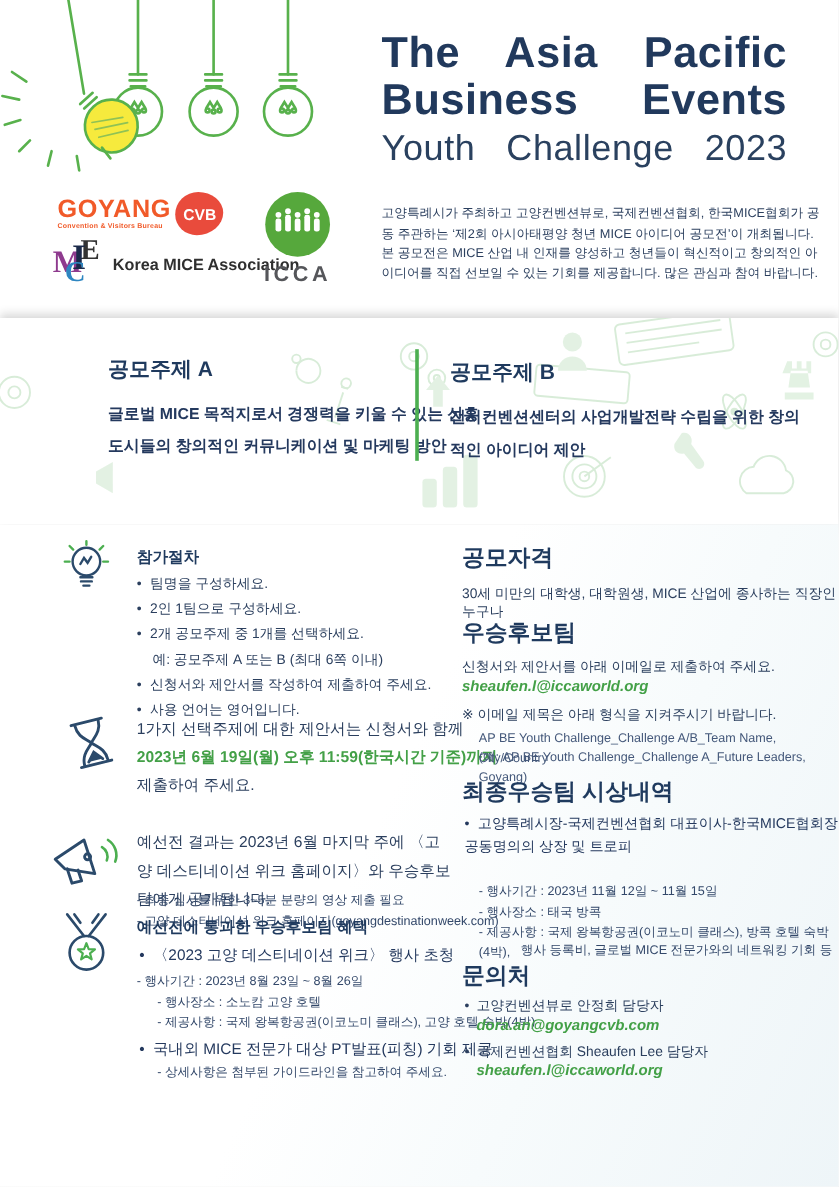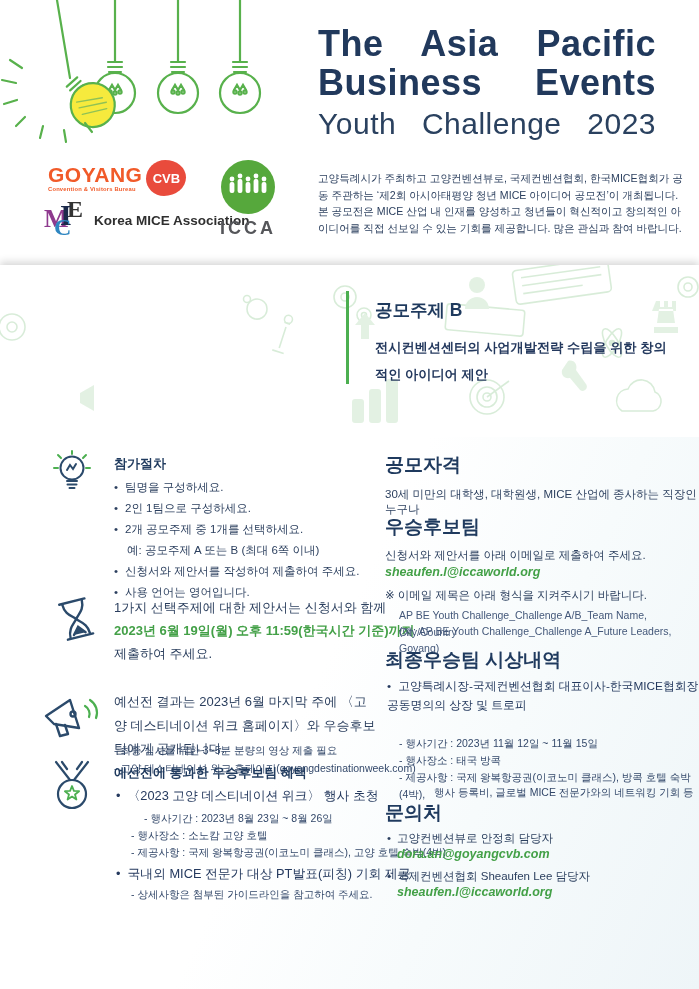--- a/index.html
+++ b/index.html
@@ -211,20 +211,24 @@
             <path d="M2,34 h24 v6 h-24 z M5,30 h18 l-2,-14 h-14 z M4,8 h4 v6 h4 v-6 h4 v6 h4 v-6 h4 v10 h-24 z"></path>
           </g>
         <g transform="translate(560,96)">
             <path d="M8,0 c6,-2 10,4 8,9 l10,14 c3,4 -2,9 -6,6 l-10,-12 c-6,1 -9,-3 -8,-8 z"></path>
           </g>
         <g transform="translate(80,120)">
             <path d="M0,8 l14,-8 v26 l-14,-8 z"></path>
           </g>
       </g>
     </svg>
+    <div class="theme theme-a">
+      <div class="theme-title">공모주제 A</div>
+      <div class="theme-desc" style="width:322px">글로벌 MICE 목적지로서 경쟁력을 키울 수 있는 신흥도시들의 창의적인 커뮤니케이션 및 마케팅 방안</div>
+    </div>
     <div class="theme-divider"></div>
     <div class="theme theme-b">
       <div class="theme-title">공모주제 B</div>
       <div class="theme-desc" style="width:300px">전시컨벤션센터의 사업개발전략 수립을 위한 창의적인 아이디어 제안</div>
     </div>
   </div>
 
   <div class="lower-bg"></div>
 
   <svg class="icon" style="left:50px;top:450px" width="44" height="42" viewBox="0 0 44 42">
@@ -278,21 +282,21 @@
 
   <svg class="icon" style="left:48px;top:760px" width="48" height="60" viewBox="0 0 48 60">
     <g stroke="#2b4a6b" stroke-width="2.2" fill="none" stroke-linecap="round">
       <path d="M8,2 L22,20 M40,2 L26,20 M14,2 l5,7 M34,2 l-5,7"></path>
       <circle cx="24" cy="34" r="14"></circle>
     </g>
     <path d="M24,26 l1.9,4.9 5.2,0.3 -4.1,3.3 1.4,5 -4.4,-2.9 -4.4,2.9 1.4,-5 -4.1,-3.3 5.2,-0.3 z" stroke="#4caf50" stroke-width="1.8" fill="none" stroke-linejoin="round"></path>
   </svg>
   <div class="sec-title-sm" style="left:114px;top:764px">예선전에 통과한 우승후보팀 혜택</div>
   <div class="bullet-line" style="left:116px;top:788px">〈2023 고양 데스티네이션 위크〉 행사 초청</div>
-  <div class="small-line" style="left:144px;top:810px">- 행사기간 : 2023년 8월 23일 ~ 8월 26일</div>
+  <div class="small-line" style="left:114px;top:810px">- 행사기간 : 2023년 8월 23일 ~ 8월 26일</div>
   <div class="small-line" style="left:131px;top:827px">- 행사장소 : 소노캄 고양 호텔</div>
   <div class="small-line" style="left:131px;top:844px">- 제공사항 : 국제 왕복항공권(이코노미 클래스), 고양 호텔 숙박(4박)</div>
   <div class="bullet-line" style="left:116px;top:866px">국내외 MICE 전문가 대상 PT발표(피칭) 기회 제공</div>
   <div class="small-line" style="left:131px;top:886px">- 상세사항은 첨부된 가이드라인을 참고하여 주세요.</div>
 
   <div class="sec-title-lg" style="left:385px;top:452px">공모자격</div>
   <div class="body-txt" style="left:385px;top:487px">30세 미만의 대학생, 대학원생, MICE 산업에 종사하는 직장인 누구나</div>
 
   <div class="sec-title-lg" style="left:385px;top:514px">우승후보팀</div>
   <div class="body-txt" style="left:385px;top:548px">신청서와 제안서를 아래 이메일로 제출하여 주세요.</div>

